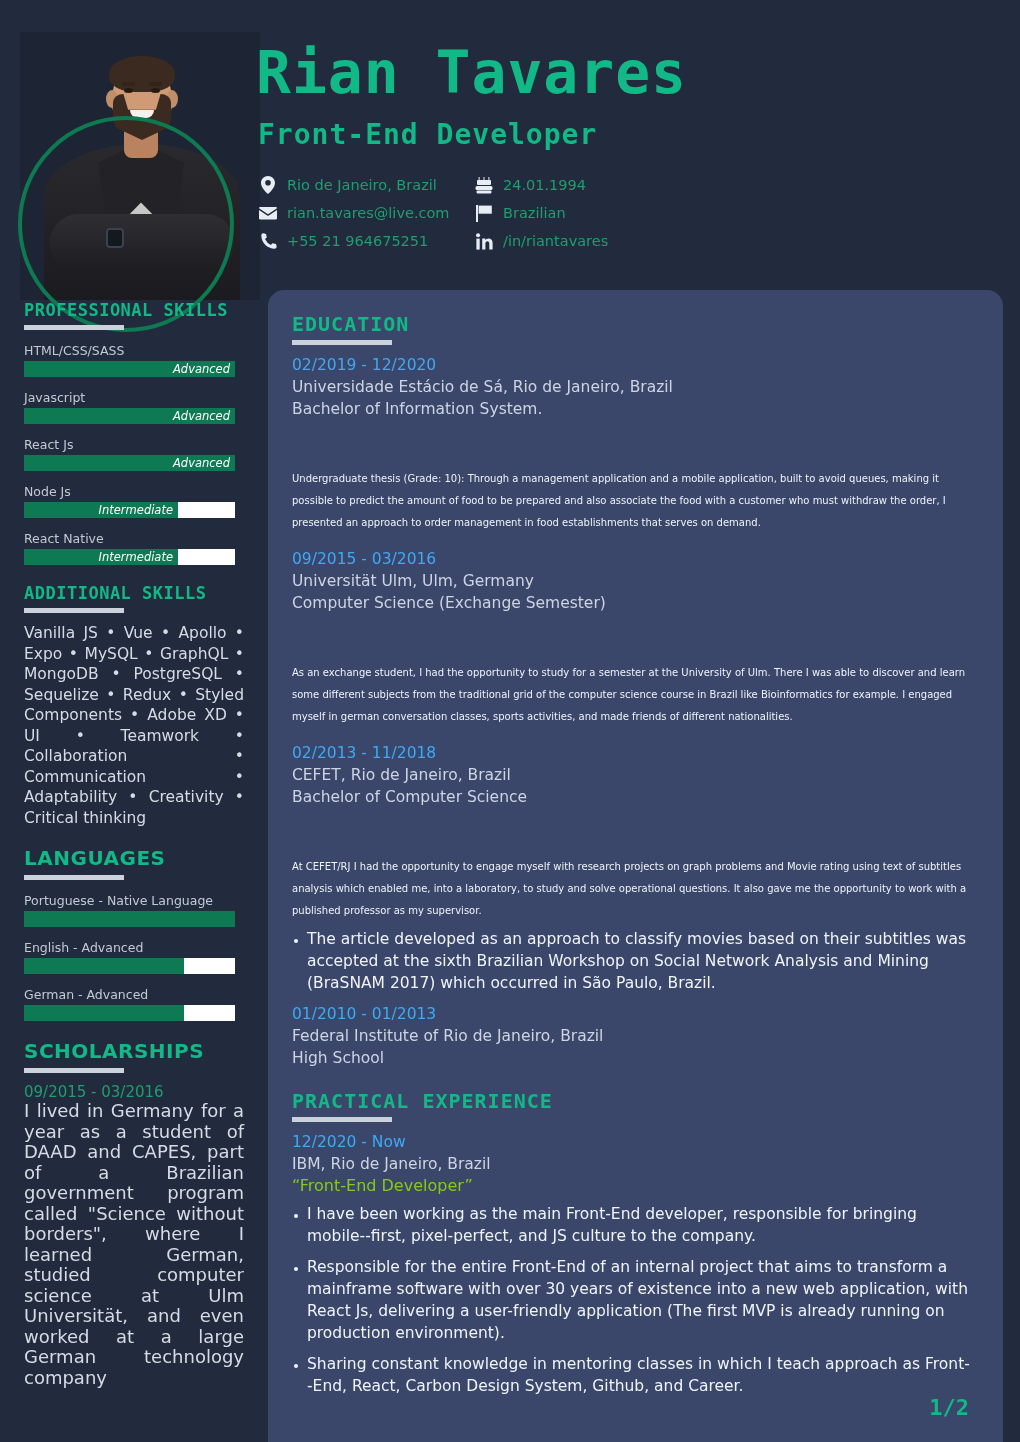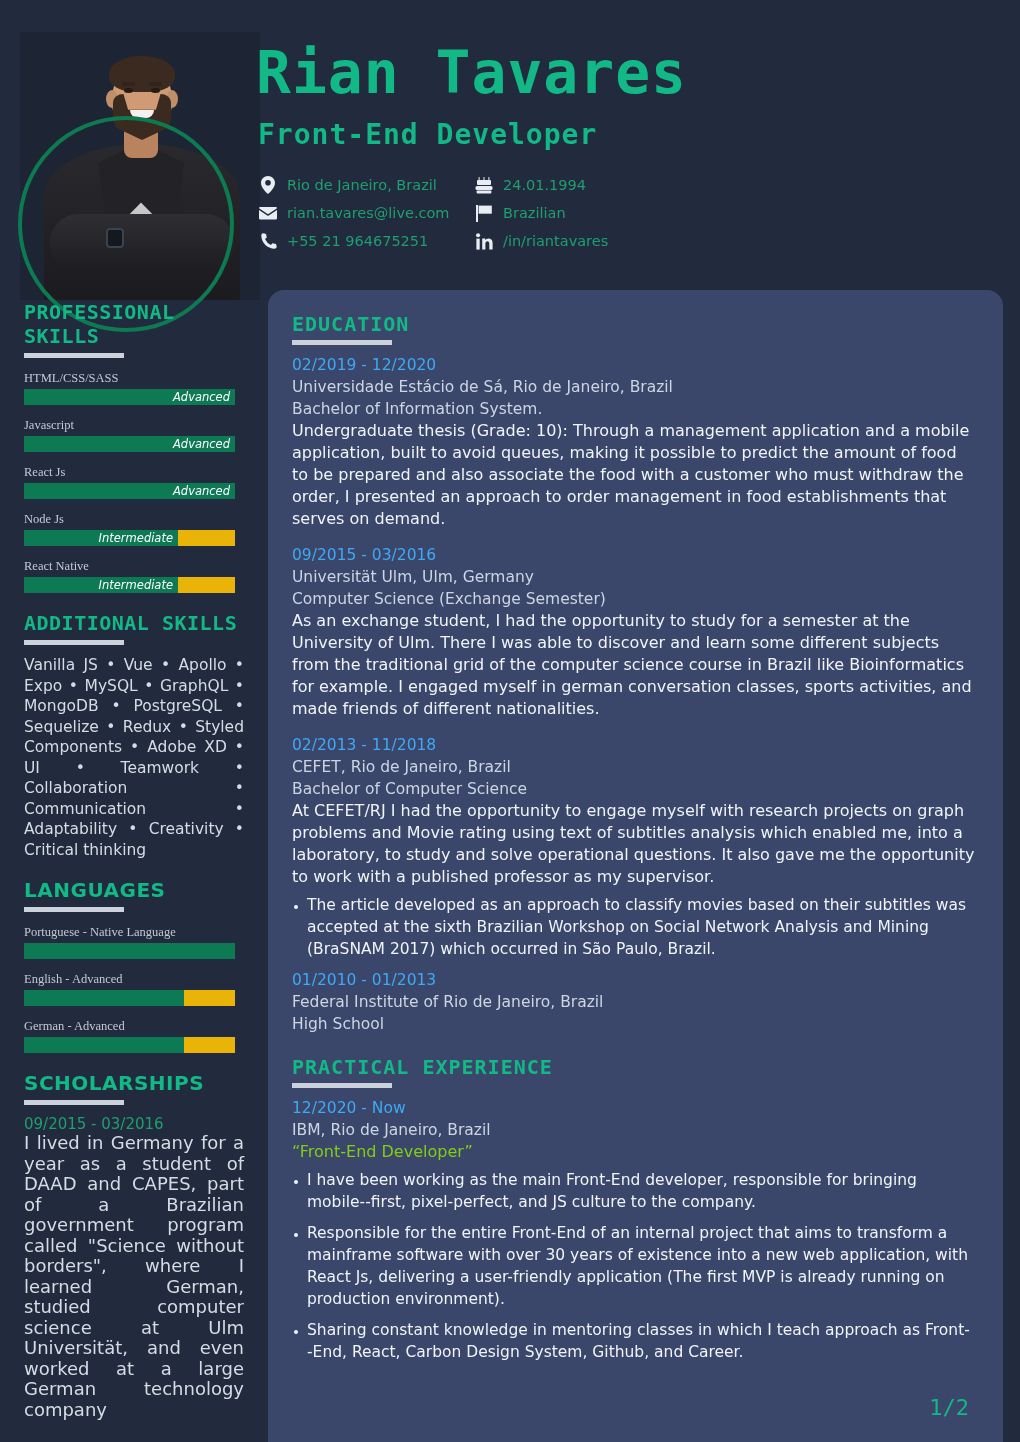--- a/index.html
+++ b/index.html
@@ -116,25 +116,25 @@
   .ci .glyph svg { display:block; }
 
   
   #sidebar { position:absolute; left:0; top:300px; width:268px; }
   .side-block { padding:0 24px; }
   .side-h {
     font-family:"DejaVu Sans", sans-serif;
     font-weight:bold; font-size:20px; letter-spacing:0.5px;
     color:#12b886;
   }
-  .side-h.mono { font-family:"DejaVu Sans Mono", monospace; font-size:20px; }
+  .side-h.mono { font-family:"DejaVu Sans Mono", monospace; font-size:17px; }
   .side-rule { width:100px; height:5px; background:#ccd2dc; margin-top:5px; }
 
-  .skill-label { font-size:12.5px; color:#c3cad6; margin-top:13px; margin-bottom:3px;font-family:Liberation Serif, serif; }
-  .bar { position:relative; width:211px; height:16px; background:#eab308; }
+  .skill-label { font-size:12.5px; color:#c3cad6; margin-top:13px; margin-bottom:3px; }
+  .bar { position:relative; width:211px; height:16px; background:#ffffff; }
   .bar .fill {
     position:absolute; left:0; top:0; height:100%;
     background:#0d7a54;
     display:flex; align-items:center; justify-content:flex-end;
   }
   .bar .fill span {
     font-size:11.5px; font-style:italic; color:#ffffff; padding-right:5px; white-space:nowrap;
   }
 
   #addl-text {
@@ -161,40 +161,40 @@
     font-weight:bold; font-size:20px; letter-spacing:1px;
     color:#12b886;
   }
   .main-rule { width:100px; height:5px; background:#ccd2dc; margin-top:4px; margin-bottom:9px; }
 
   .entry { margin-bottom:2px; }
   .e-date { font-size:15.5px; color:#3fa9f5; line-height:22px; }
   .e-org  { font-size:15.5px; color:#cdd5e2; line-height:22px; }
   .e-deg  { font-size:15.5px; color:#cdd5e2; line-height:22px; }
   .e-title-green { font-size:16px; color:#84cc16; line-height:22px; }
-  .e-body { font-size:16px; color:#f0f3f8; line-height:22px; }
+  .e-body { font-size:10px; color:#f0f3f8; line-height:22px;margin-top:48px; }
 
   ul.bullets { list-style:none; margin:6px 0 0 0; }
   ul.bullets li {
     position:relative; padding-left:15px;
     font-size:15.5px; color:#f0f3f8; line-height:22px;
     margin-bottom:9px;
   }
   ul.bullets li:before {
     content:""; position:absolute; left:2px; top:11px;
     width:4px; height:4px; border-radius:50%; background:#f0f3f8;
   }
 
   .spacer-18 { height:18px; }
   .spacer-12 { height:12px; }
 
   #page-num {
     position:absolute; right:34px; bottom:22px;
     font-family:"DejaVu Sans Mono", monospace;
-    font-weight:normal; font-size:22px; color:#12b886;
+    font-weight:bold; font-size:22px; color:#12b886;
   }
 </style>
 </head>
 <body>
 
 <div id="header">
 
   <div id="photo-wrap">
     <div id="photo-figure">
       <div class="ph-bg"></div>

